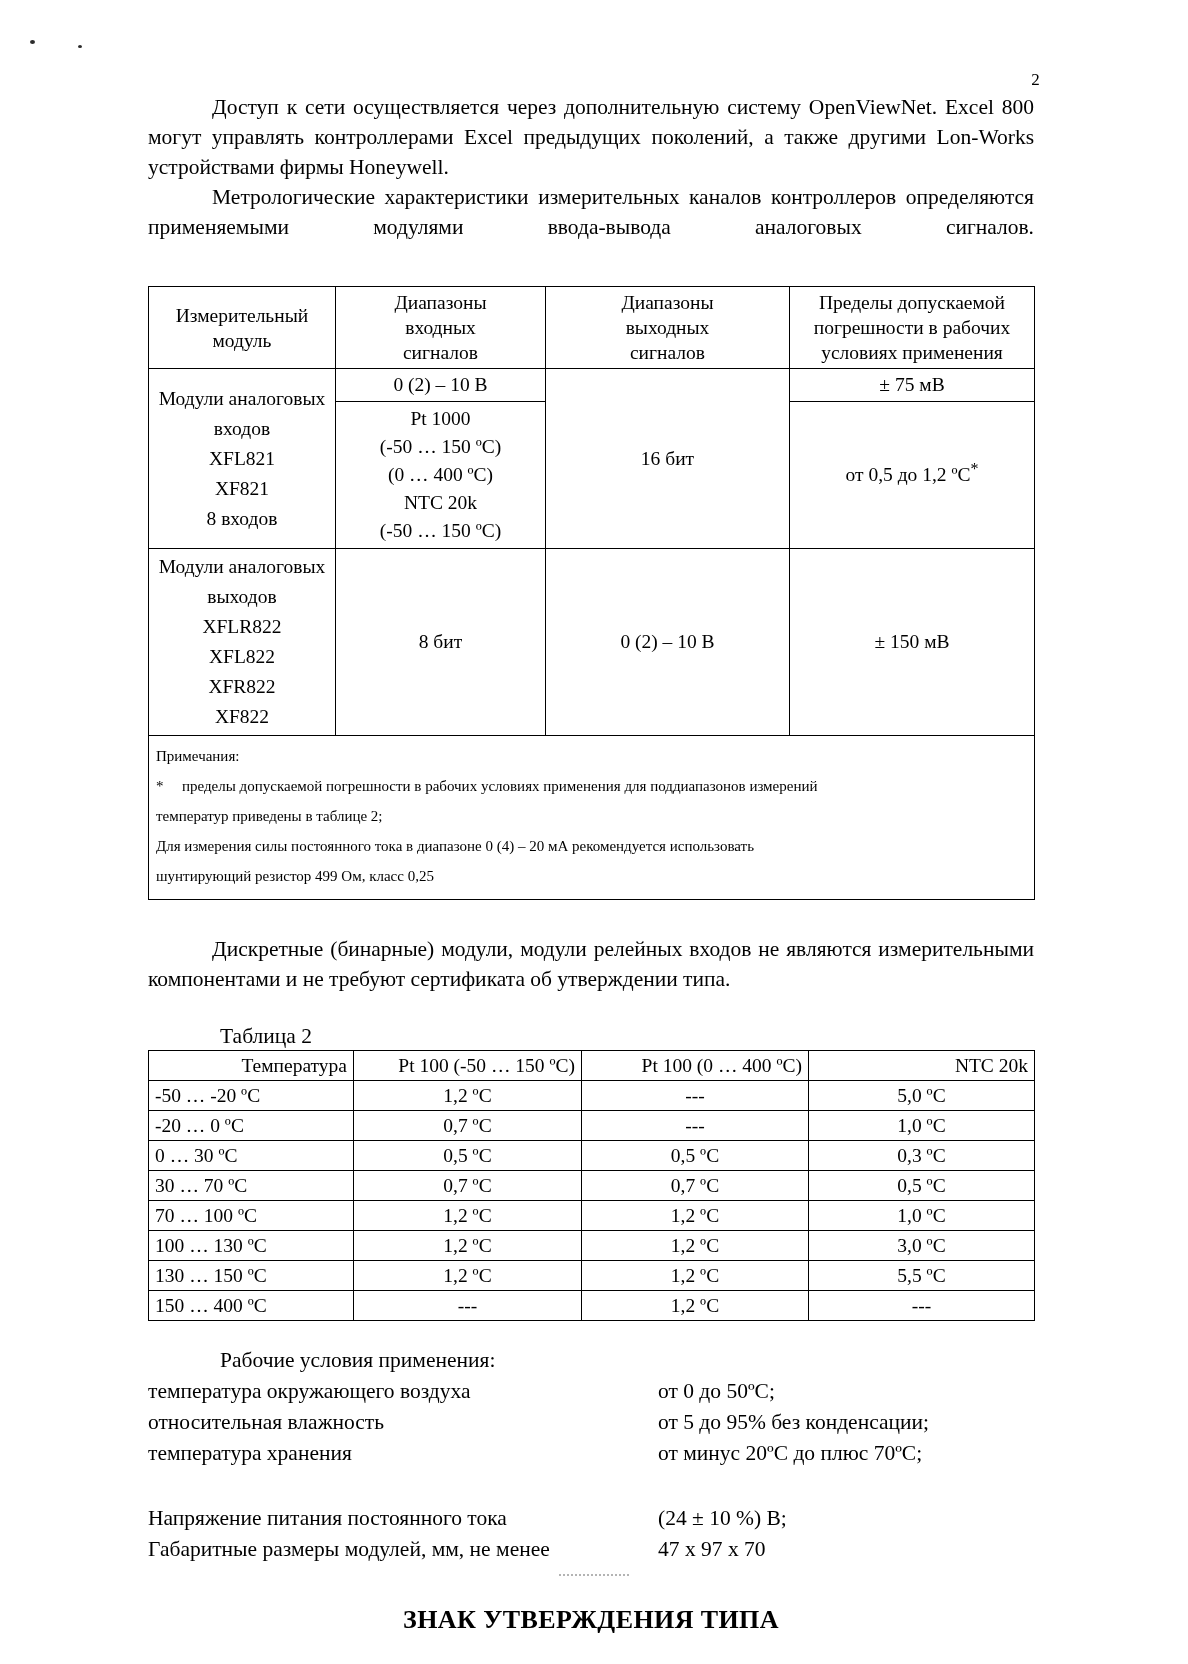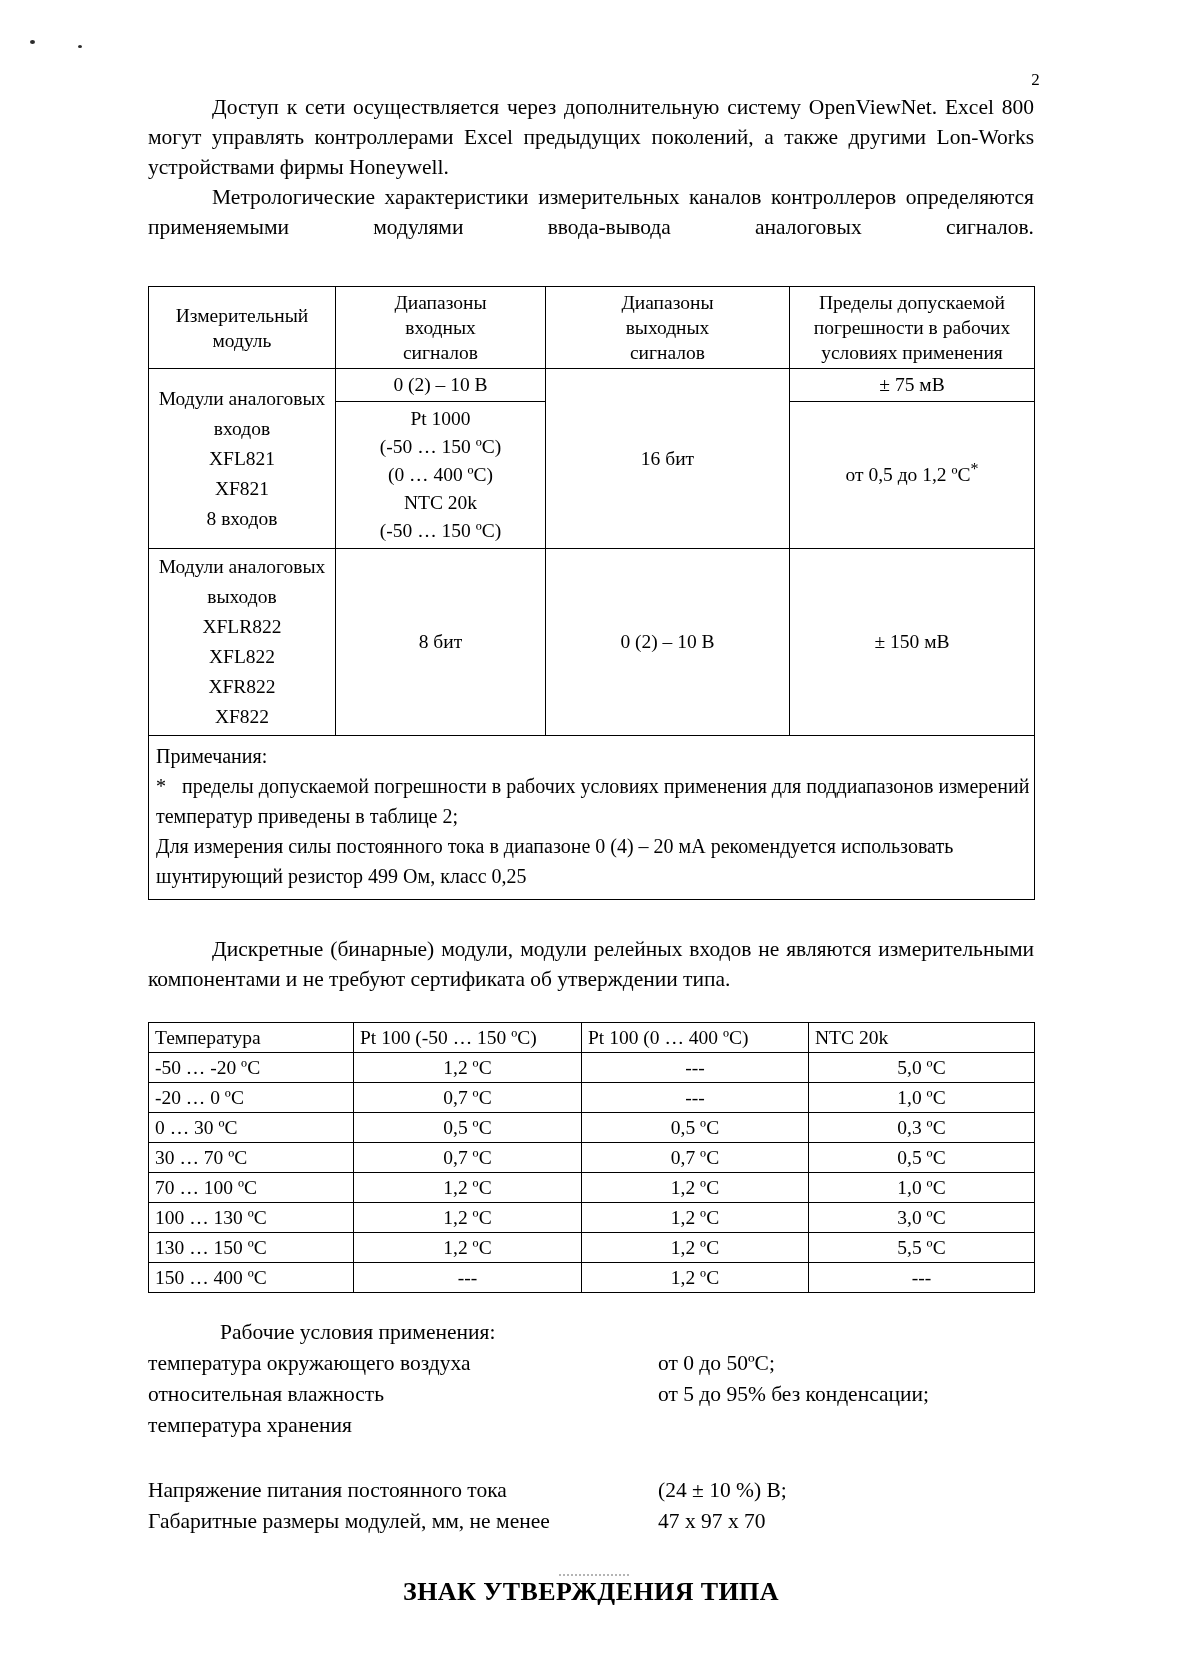--- a/index.html
+++ b/index.html
@@ -87,21 +87,21 @@
   .col-b { width: 210px; }
   .col-c { width: 244px; }
   .col-d { width: 245px; }
   .hdr-tight { line-height: 25px; }
   .cell-module { line-height: 30px; }
   .cell-range  { line-height: 28px; }
   .notes-cell {
     text-align: left !important;
     padding: 5px 7px 8px 7px !important;
     line-height: 30px;
-    font-size: 20px;
+    font-size: 15px;
   }
   .notes-cell .note-line { display: block; white-space: nowrap; }
   .note-star { display: inline-block; width: 26px; }
   sup.asterisk {
     font-size: 16px;
     vertical-align: super;
     line-height: 0;
   }
 
   
@@ -116,21 +116,21 @@
     table-layout: fixed;
     font-size: 19.5px;
   }
   table.temp-table td,
   table.temp-table th {
     border: 1.6px solid #000000;
     padding: 2px 6px;
     font-weight: normal;
     height: 25px;
   }
-  table.temp-table th { text-align: left; }
+  table.temp-table th { text-align: right; }
   table.temp-table td.t-first { text-align: left; }
   table.temp-table td.t-val { text-align: center; }
   .tt-a { width: 205px; }
   .tt-b { width: 228px; }
   .tt-c { width: 227px; }
   .tt-d { width: 226px; }
 
   
   .cond-heading {
     font-size: 21.5px;
@@ -261,20 +261,21 @@
         </tr>
       </tbody>
     </table>
 
     <div class="spacer-34"></div>
 
     <p class="para">Дискретные (бинарные) модули, модули релейных входов не являются измерительными компонентами и не требуют сертификата об утверждении типа.</p>
 
     <div class="spacer-28"></div>
 
+    <div class="table2-label">Таблица 2</div>
 
     <table class="temp-table">
       <colgroup>
         <col class="tt-a">
           <col class="tt-b">
           <col class="tt-c">
           <col class="tt-d">
       </colgroup>
       <thead>
         <tr>
@@ -343,20 +344,21 @@
     <div class="cond-row">
       <div class="cond-label">температура окружающего воздуха</div>
       <div class="cond-value">от 0 до 50ºС;</div>
     </div>
     <div class="cond-row">
       <div class="cond-label">относительная влажность</div>
       <div class="cond-value">от 5 до 95% без конденсации;</div>
     </div>
     <div class="cond-row">
       <div class="cond-label">температура хранения</div>
+      <div class="cond-value">от минус 20ºС до плюс 70ºС;</div>
     </div>
 
     <div class="spacer-34"></div>
 
     <div class="cond-row">
       <div class="cond-label">Напряжение питания постоянного тока</div>
       <div class="cond-value">(24 ± 10 %) В;</div>
     </div>
     <div class="cond-row">
       <div class="cond-label">Габаритные размеры модулей, мм, не менее</div>

